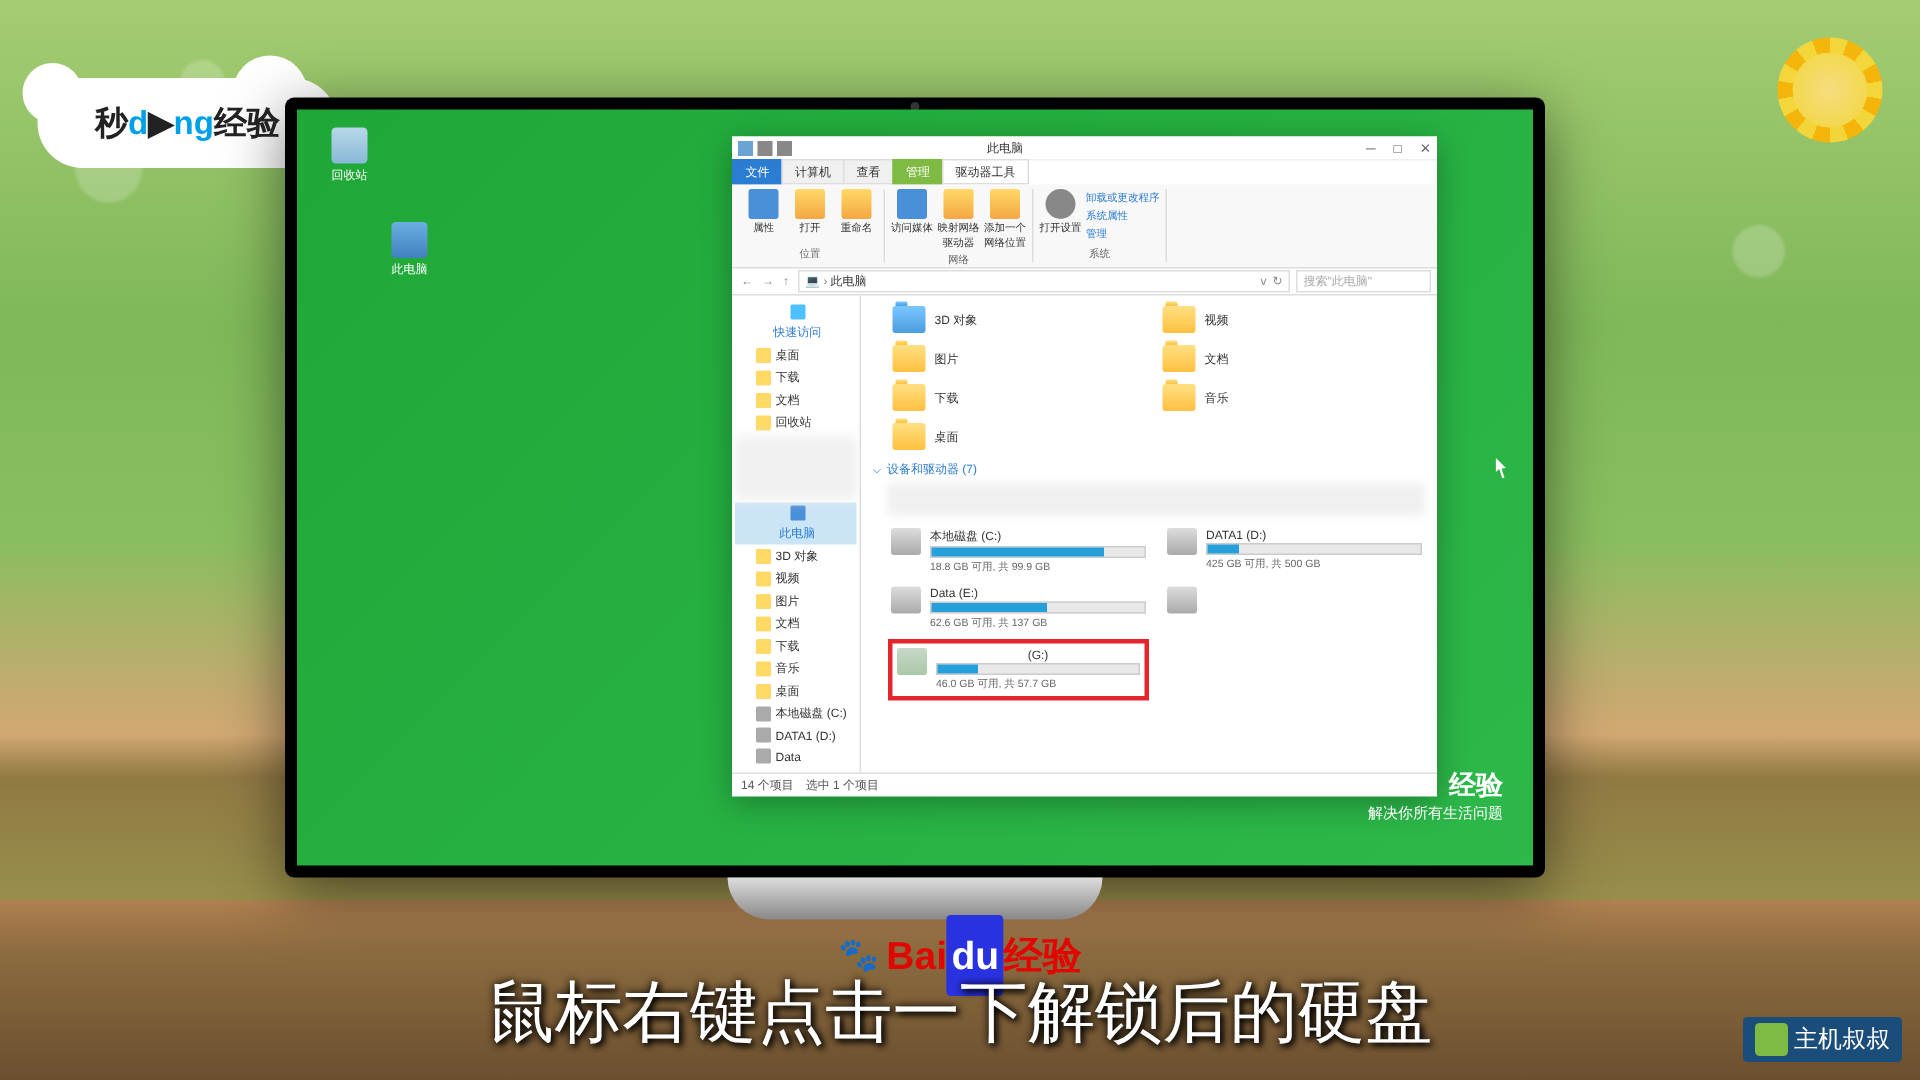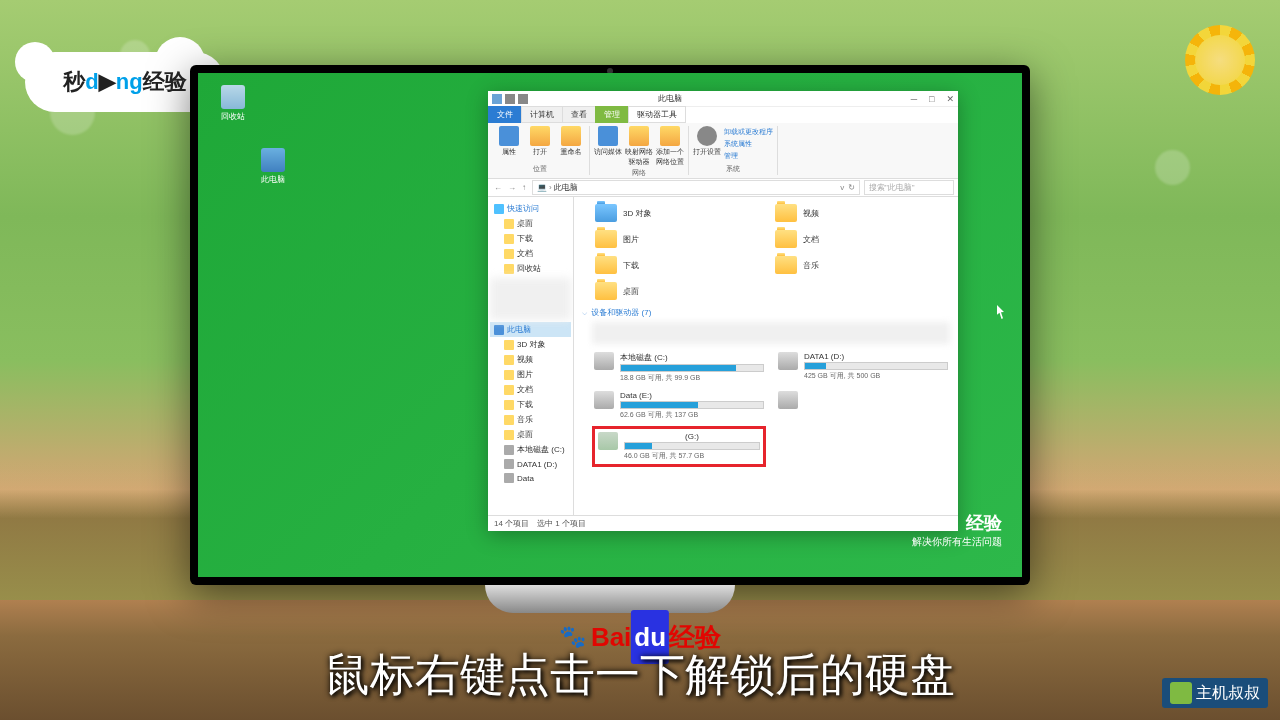--- a/index.html
+++ b/index.html
@@ -76,21 +76,21 @@
 .rgroup .links div{padding:1px 0;}
 .addr{height:18px;display:flex;align-items:center;border-bottom:1px solid #ddd;padding:0 4px;gap:4px;}
 .addr .nav{display:flex;gap:2px;color:#888;}
 .addr .nav span{padding:0 2px;}
 .addr .path{flex:1;border:1px solid #ddd;padding:1px 4px;font-size:8px;display:flex;align-items:center;}
 .addr .path .sep{color:#888;padding:0 2px;}
 .addr .search{width:90px;border:1px solid #ddd;padding:1px 4px;color:#aaa;}
 .body{flex:1;display:flex;overflow:hidden;}
 .sidebar{width:86px;border-right:1px solid #ddd;overflow-y:auto;padding:4px 2px;font-size:8px;}
 .sb-item{padding:2px 2px 2px 14px;display:flex;align-items:center;gap:3px;cursor:default;}
-.sb-item.hdr{padding-left:4px;color:#2b7cd3;}
+.sb-item.hdr{padding-left:4px;color:#2b7cd3;flex-direction:column;}
 .sb-item.active{background:#cce5f6;}
 .sb-item .sic{width:10px;height:10px;background:#ffd966;border-radius:1px;flex-shrink:0;}
 .sb-item .sic.star{background:#4fc1ff;}
 .sb-item .sic.pc{background:#4a90d9;}
 .sb-item .sic.drive{background:#aaa;}
 .content{flex:1;overflow-y:auto;padding:4px 8px;}
 .section-hdr{color:#2b7cd3;font-size:8px;padding:4px 0;display:flex;align-items:center;gap:4px;}
 .section-hdr::before{content:"⌵";font-size:7px;}
 .folders{display:grid;grid-template-columns:1fr 1fr;gap:2px;padding-left:10px;}
 .folder{display:flex;align-items:center;gap:6px;padding:3px;}

